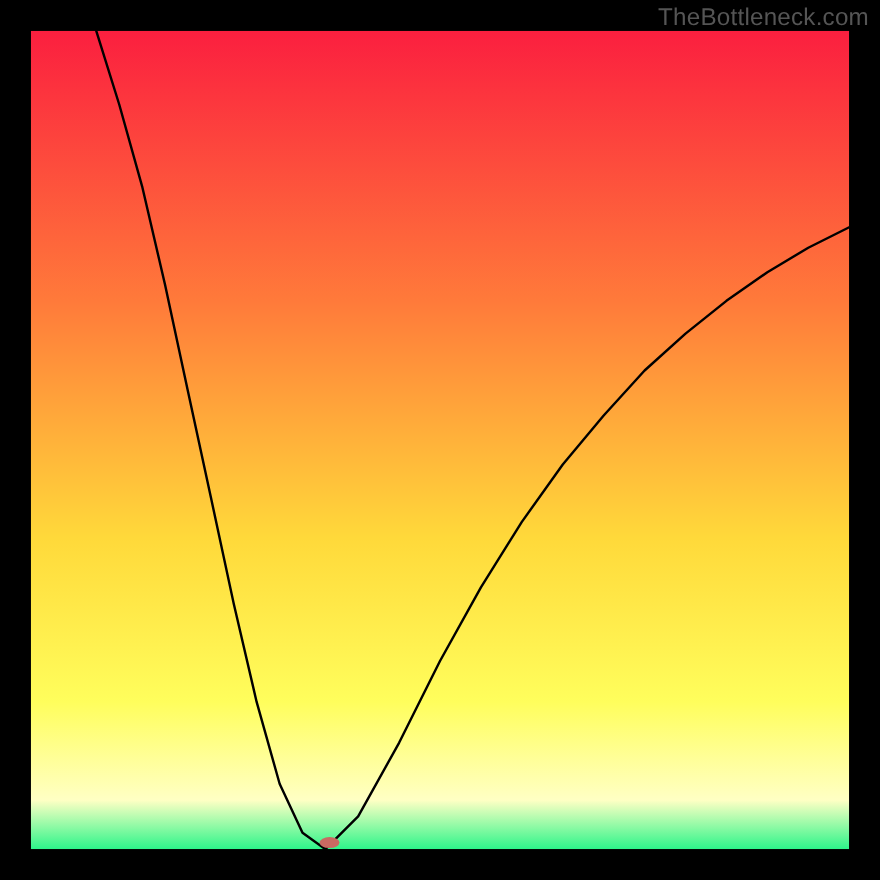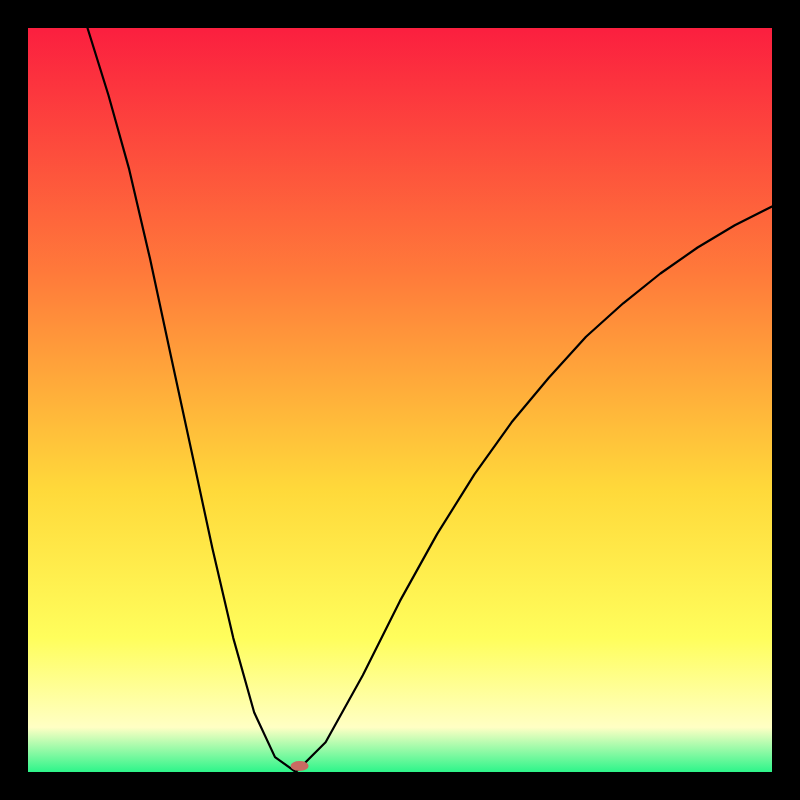--- a/index.html
+++ b/index.html
@@ -49,20 +49,21 @@
   .dot {
     fill: #c96a62;
     stroke: none;
   }
 </style>
 </head>
 <body>
 
 <div class="frame">
 
+  <div class="watermark">TheBottleneck.com</div>
 
   <div class="plot-area">
     <svg class="plot-svg" viewBox="0 0 744 744" preserveAspectRatio="none">
       <defs>
         <linearGradient id="bg-grad" x1="0" y1="0" x2="0" y2="1">
           <stop id="g-top" offset="0%" stop-color="#fb1f3f"></stop>
           <stop id="g-mid1" offset="33%" stop-color="#ff7a3a"></stop>
           <stop id="g-mid2" offset="62%" stop-color="#ffd93a"></stop>
           <stop id="g-yellow" offset="82%" stop-color="#fffe5c"></stop>
           <stop id="g-pale" offset="94%" stop-color="#ffffc4"></stop>

